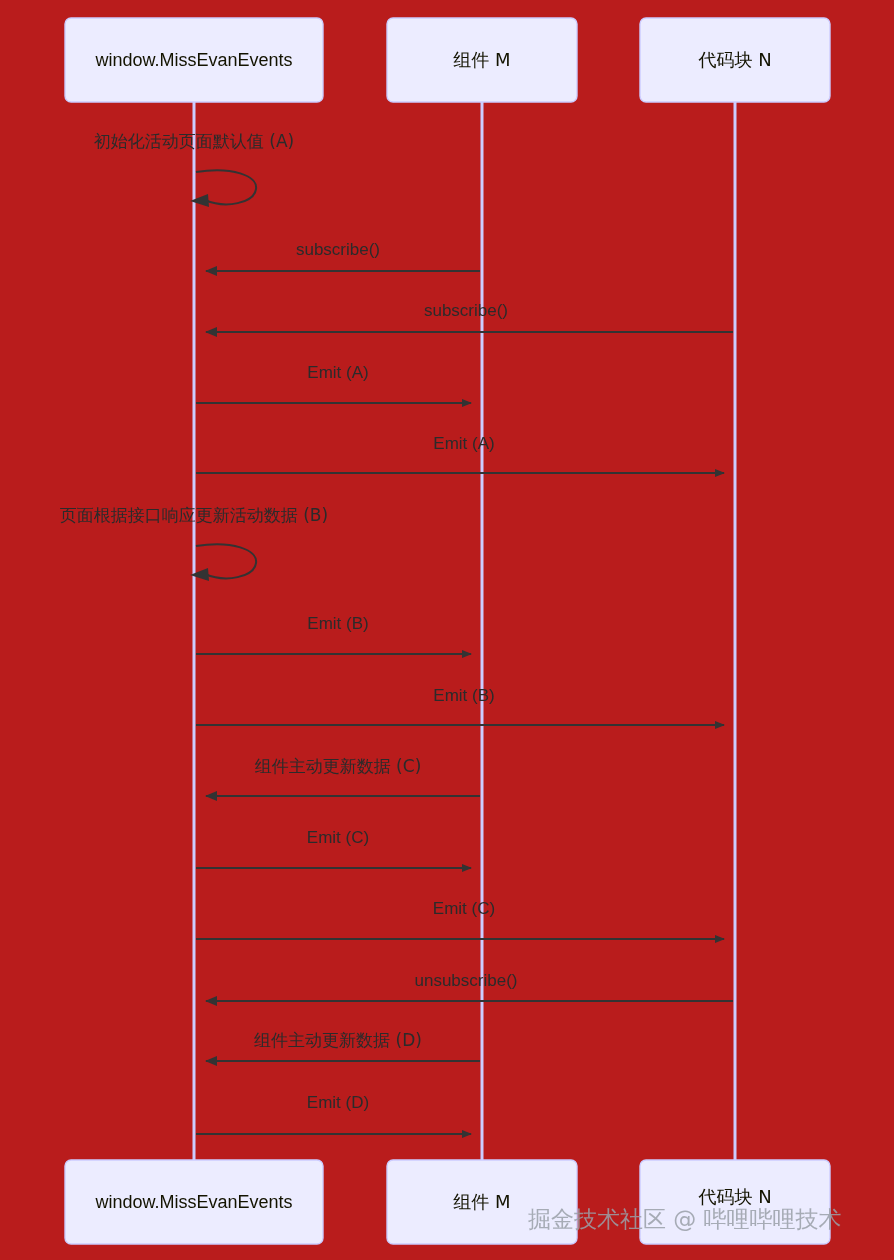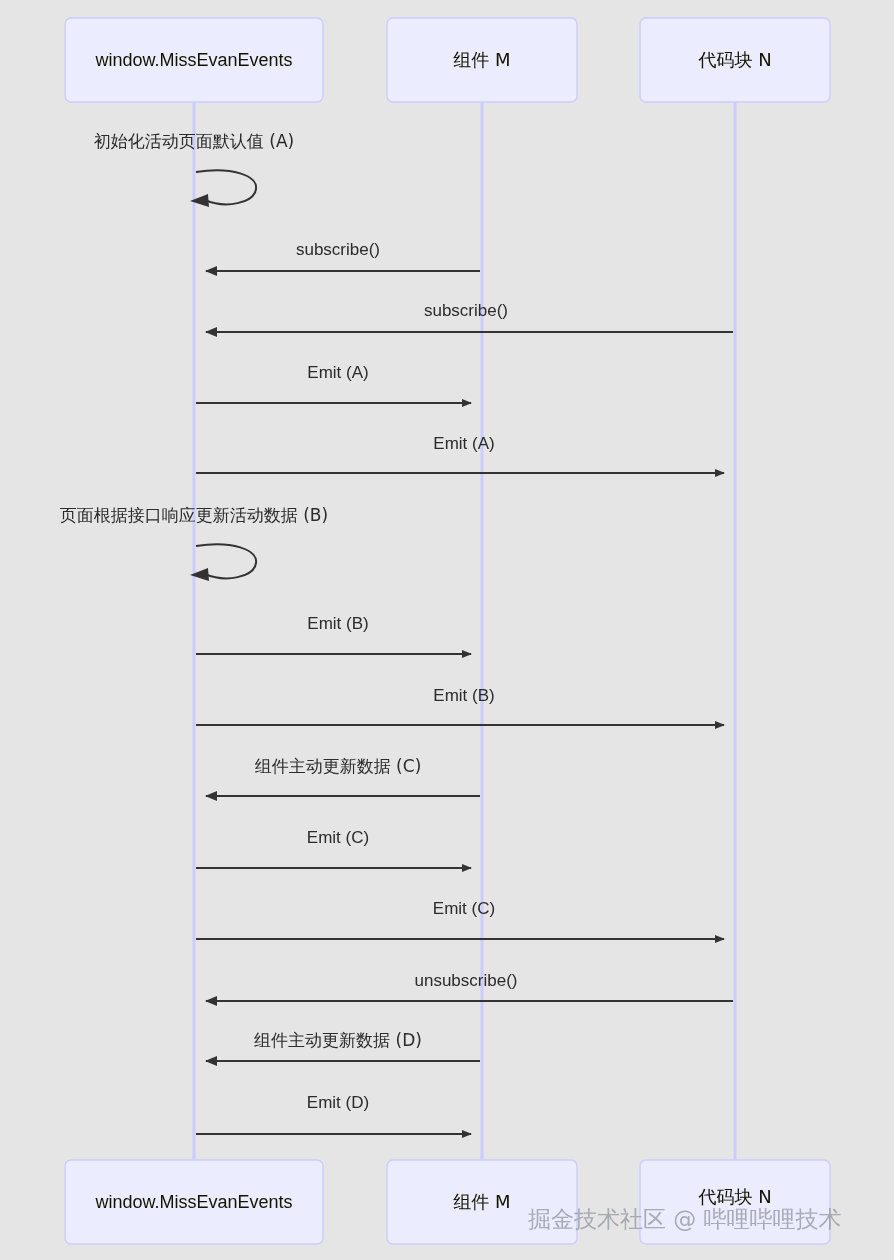--- a/index.html
+++ b/index.html
@@ -8,21 +8,21 @@
     padding: 0;
     background: #ffffff;
   }
   body {
     font-family: "Liberation Sans", "DejaVu Sans", sans-serif;
   }
   #diagram-root {
     position: relative;
     width: 894px;
     height: 1260px;
-    background: #e5e5e5;
+    background: #b91c1c;
     overflow: hidden;
   }
   #sequence-svg {
     position: absolute;
     top: 0;
     left: 0;
     width: 894px;
     height: 1260px;
     display: block;
   }

